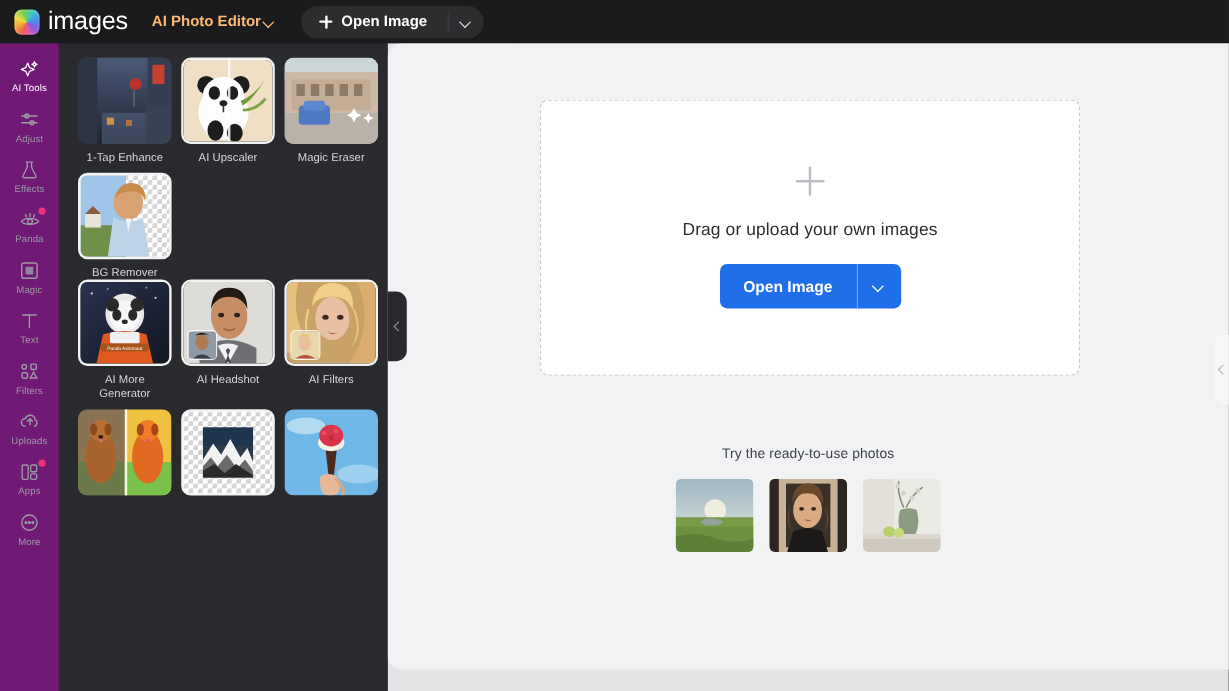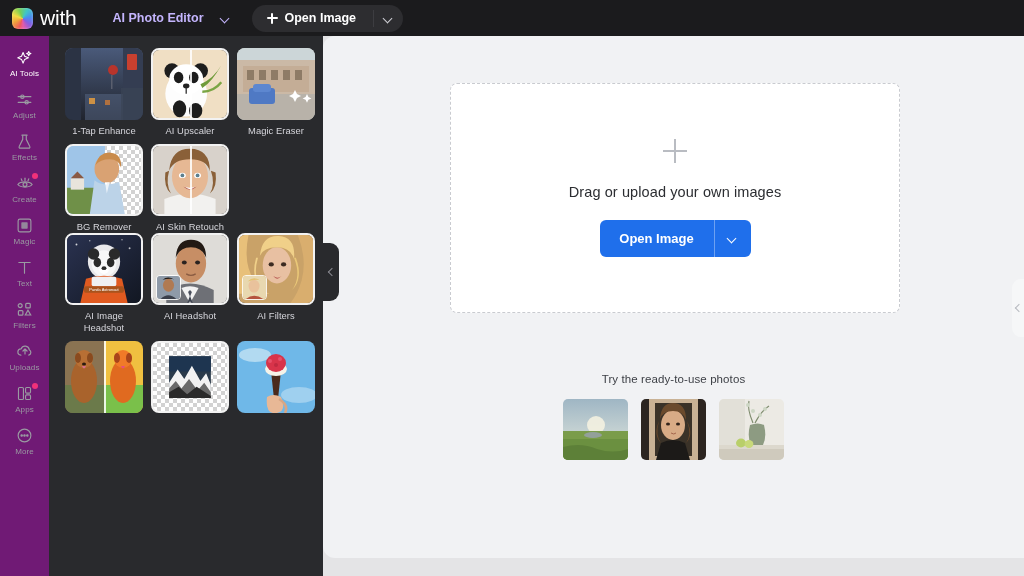--- a/index.html
+++ b/index.html
@@ -25,22 +25,22 @@
         #78cf53 140deg, #3fc6c6 190deg, #4a8ef0 240deg,
         #8a5ce0 290deg, #e55ba8 335deg, #f05a5a 360deg);
   }
   .logo-mark::after {
     content:""; position:absolute; inset:0; border-radius:6px;
     box-shadow:inset 0 0 0 1.5px rgba(255,255,255,.12);
   }
   .logo-text { color:#fff; font-size:21px; letter-spacing:-.2px; font-weight:400; }
 
   .app-switch {
-    display:flex; align-items:center; gap:17px; margin-left:36px;
-    color:#c4b5fd; font-size:12.5px; font-weight:700; cursor:pointer;
+    display:flex; align-items:center; gap:3px; margin-left:20px;
+    color:#fdba74; font-size:12.5px; font-weight:700; cursor:pointer;
   }
   .chev { width:9px; height:9px; display:inline-block; position:relative; }
   .chev::before{
     content:""; position:absolute; left:0; top:1px; width:6px; height:6px;
     border-right:1.5px solid currentColor; border-bottom:1.5px solid currentColor;
     transform:rotate(45deg);
   }
   .open-image-pill {
     display:flex; align-items:center; margin-left:22px; height:27px;
     background:#2d2d30; border-radius:14px; overflow:hidden; cursor:pointer;
@@ -191,21 +191,21 @@
   .ph { position:absolute; inset:0; }
 </style>
 </head>
 <body>
 
 <div class="app">
 
   <div class="header">
     <div class="logo-wrap">
       <div class="logo-mark"></div>
-      <div class="logo-text">with</div>
+      <div class="logo-text">images</div>
     </div>
 
     <div class="app-switch">
       <span>AI Photo Editor</span>
       <span class="chev"></span>
     </div>
 
     <div class="open-image-pill">
       <div class="oi-main">
         <span class="plus-ic"></span>
@@ -257,21 +257,21 @@
       <span class="dot"></span>
       <span class="rail-ic">
         <svg width="18" height="18" viewBox="0 0 24 24" fill="none" stroke="currentColor" stroke-width="1.6" stroke-linecap="round">
           <path d="M2.5 14 C6 9.5 18 9.5 21.5 14 C18 18.5 6 18.5 2.5 14 Z"></path>
           <circle cx="12" cy="14" r="2.6"></circle>
           <line x1="7" y1="6.5" x2="8" y2="9"></line>
             <line x1="12" y1="5.5" x2="12" y2="8.5"></line>
             <line x1="17" y1="6.5" x2="16" y2="9"></line>
         </svg>
       </span>
-      <span class="rail-label">Create</span>
+      <span class="rail-label">Panda</span>
     </div>
 
     <div class="rail-item">
       <span class="rail-ic">
         <svg width="17" height="17" viewBox="0 0 24 24" fill="none" stroke="currentColor" stroke-width="1.6">
           <rect x="3" y="3" width="18" height="18" rx="2.5"></rect>
           <rect x="7.5" y="7.5" width="9" height="9" rx="1" fill="currentColor" stroke="none" opacity=".85"></rect>
         </svg>
       </span>
       <span class="rail-label">Magic</span>
@@ -417,39 +417,20 @@
               <ellipse cx="42" cy="24" rx="13" ry="15" fill="#d9a273"></ellipse>
               <path d="M30 20 q4 -14 16 -13 q12 1 11 16 q-2 -9 -12 -9 q-10 0 -15 6 z" fill="#c98b4b"></path>
               <path d="M29 36 q10 8 26 2 l6 34 H24 Z" fill="#bcd3e8"></path>
               <path d="M40 38 l2 12 l3 -12" fill="#fff" opacity=".7"></path>
             </svg>
           </div>
           <div class="tile-label">BG Remover</div>
         </div>
 
 
-        <div class="tile">
-          <div class="thumb bordered split">
-            <svg class="ph" viewBox="0 0 78 72" preserveAspectRatio="none">
-              <rect width="78" height="72" fill="#d8d2cb"></rect>
-              <path d="M12 56 q27 -12 54 0 v16 H12 Z" fill="#f2f1ef"></path>
-              <ellipse cx="39" cy="32" rx="19" ry="23" fill="#e6b894"></ellipse>
-              <path d="M17 26 q2 -23 22 -23 q21 0 21 24 q-3 -13 -21 -13 q-17 0 -22 12 z" fill="#8a6038"></path>
-              <path d="M17 26 q-4 14 2 24 q-8 -6 -6 -22 z" fill="#8a6038"></path>
-              <path d="M61 26 q5 14 -1 24 q8 -6 6 -22 z" fill="#8a6038"></path>
-              <ellipse cx="31" cy="31" rx="3.6" ry="2.8" fill="#fff"></ellipse>
-              <circle cx="31" cy="31" r="2" fill="#5c7f8e"></circle>
-              <ellipse cx="47" cy="31" rx="3.6" ry="2.8" fill="#fff"></ellipse>
-              <circle cx="47" cy="31" r="2" fill="#5c7f8e"></circle>
-              <path d="M32 43 q7 6 14 0 q-7 3 -14 0" fill="#b5605a"></path>
-              <path d="M34 43 q5 2 10 0 q-5 5 -10 0" fill="#fff"></path>
-            </svg>
-          </div>
-          <div class="tile-label">AI Skin Retouch</div>
-        </div>
       </div>
 
 
       <div class="grid">
 
         <div class="tile">
           <div class="thumb bordered">
             <svg class="ph" viewBox="0 0 78 72" preserveAspectRatio="none">
               <defs>
                   <linearGradient id="sp" x1="0" y1="0" x2="1" y2="1">
@@ -469,21 +450,21 @@
               <ellipse cx="32" cy="29" rx="4" ry="5" fill="#2a2a2a"></ellipse>
               <ellipse cx="46" cy="29" rx="4" ry="5" fill="#2a2a2a"></ellipse>
               <ellipse cx="39" cy="37" rx="5" ry="4" fill="#fff"></ellipse>
               <ellipse cx="39" cy="35" rx="2.6" ry="2" fill="#2a2a2a"></ellipse>
               <path d="M20 46 q19 -6 38 0 l6 26 H14 Z" fill="#e05a20"></path>
               <rect x="26" y="44" width="26" height="10" rx="2" fill="#f0f0f2"></rect>
               <rect x="18" y="54" width="42" height="7" rx="2" fill="#a8531c"></rect>
               <text x="39" y="59.5" font-size="4.2" fill="#fff" text-anchor="middle" font-family="sans-serif">Panda Astronaut</text>
             </svg>
           </div>
-          <div class="tile-label">AI Image Headshot</div>
+          <div class="tile-label">AI More Generator</div>
         </div>
 
         <div class="tile">
           <div class="thumb bordered">
             <svg class="ph" viewBox="0 0 78 72" preserveAspectRatio="none">
               <rect width="78" height="72" fill="#dedcd8"></rect>
               <path d="M14 58 q25 -14 50 0 v14 H14 Z" fill="#6e7076"></path>
               <path d="M30 56 l9 16 l9 -16 q-9 -4 -18 0" fill="#f2f2f2"></path>
               <path d="M37 60 l2 5 l2 -5 l-2 -2 z" fill="#4a4f5c"></path>
               <path d="M39 64 l3 8 l-3 -2 l-3 2 z" fill="#3f4450"></path>

